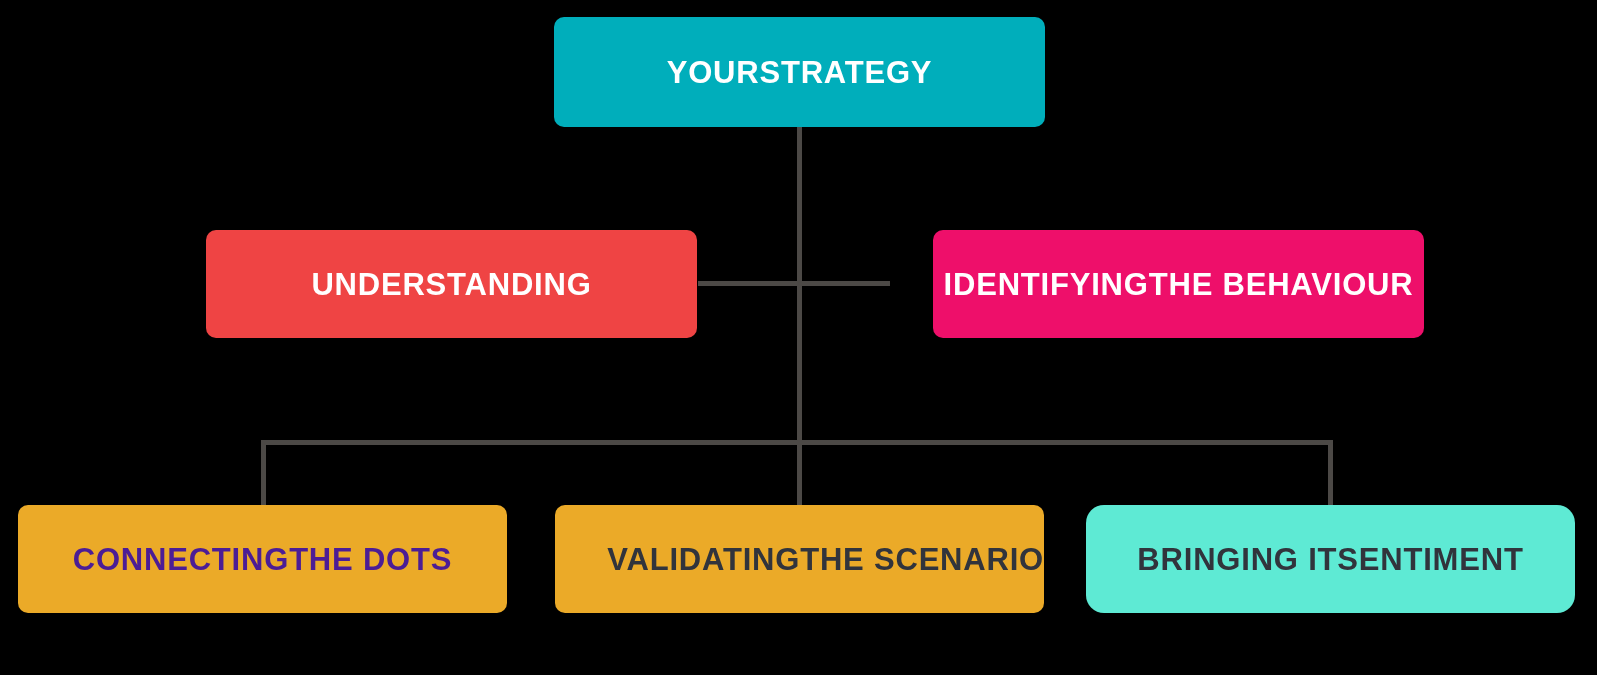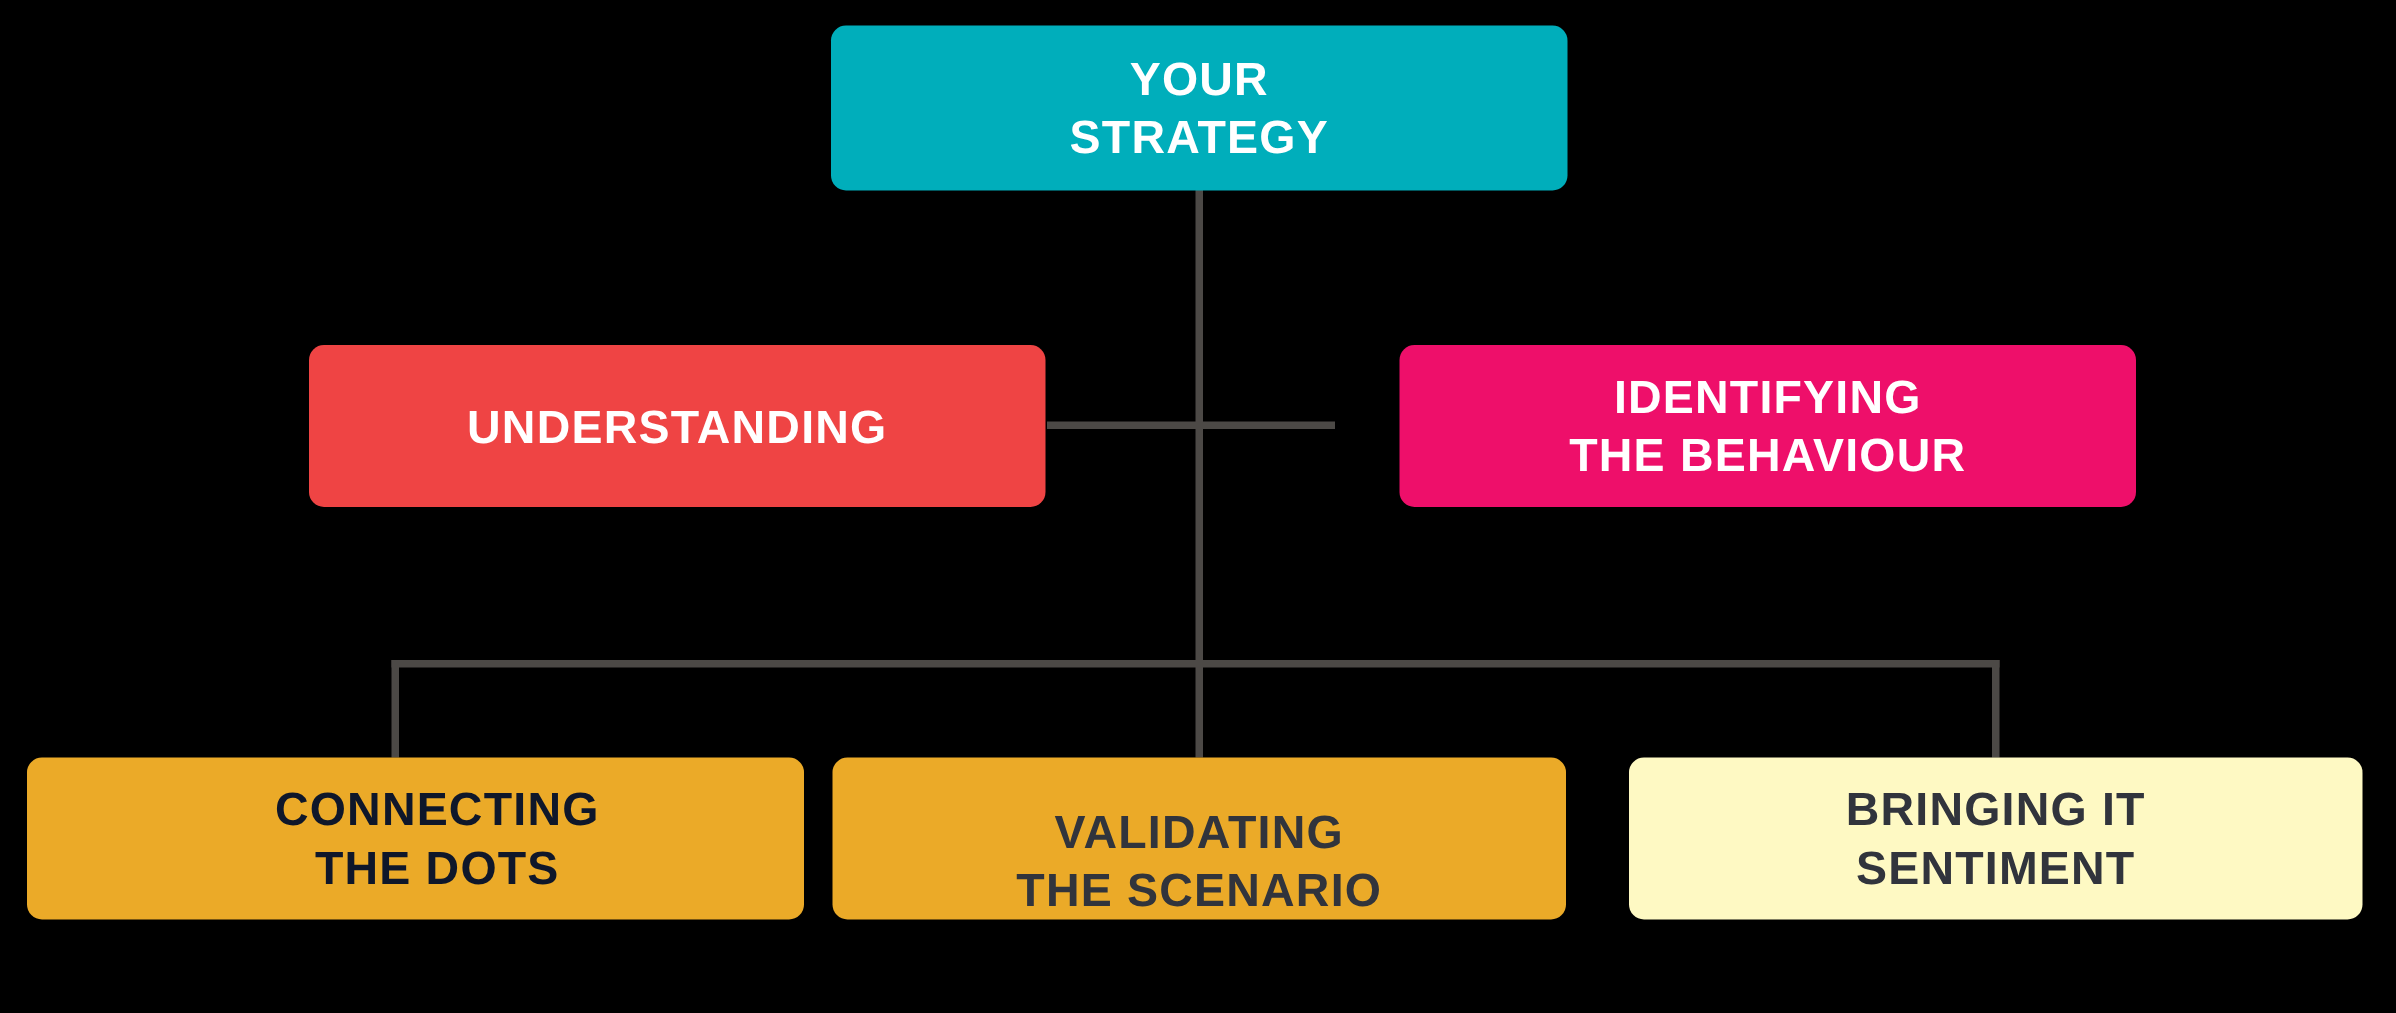--- a/index.html
+++ b/index.html
@@ -22,21 +22,21 @@
   .conn-v-center   { left: 797px;  top: 126px; width: 5px;    height: 379px; }
   .conn-h-pink     { left: 698px;  top: 281px; width: 192px;  height: 5px; }
   .conn-h-bottom   { left: 261px;  top: 440px; width: 1072px; height: 5px; }
   .conn-drop-left  { left: 261px;  top: 440px; width: 5px;    height: 65px; }
   .conn-drop-right { left: 1328px; top: 440px; width: 5px;    height: 65px; }
 
   .node {
     position: absolute;
     border-radius: 10px;
     display: flex;
-    flex-direction: column;
+    flex-direction: row;
     align-items: center;
     justify-content: center;
     text-align: center;
     font-weight: 700;
     font-size: 31px;
     letter-spacing: 0.8px;
     line-height: 39px;
   }
   .node span { display: block; white-space: nowrap; }
 
@@ -65,28 +65,28 @@
 
   <div class="node node-understanding" style="background: #ef4444; color: rgb(255, 255, 255);">
     <span>UNDERSTANDING</span>
   </div>
 
   <div class="node node-identifying" style="background: rgb(238, 15, 106); color: rgb(255, 255, 255);">
     <span>IDENTIFYING</span>
     <span>THE BEHAVIOUR</span>
   </div>
 
-  <div class="node node-connecting" style="background: rgb(235, 170, 40); color: #0f172a; padding-left: 29px;">
+  <div class="node node-connecting" style="background: rgb(235, 170, 40); color: #4c1d95;">
     <span>CONNECTING</span>
     <span>THE DOTS</span>
   </div>
 
   <div class="node node-validating" style="background: rgb(235, 170, 40); color: rgb(49, 52, 60); justify-content: flex-end;">
     <span>VALIDATING</span>
     <span>THE SCENARIO</span>
   </div>
 
-  <div class="node node-bringing" style="background: #fef9c3; color: rgb(49, 52, 60);">
+  <div class="node node-bringing" style="background: #5eead4; color: rgb(49, 52, 60); border-radius: 18px;">
     <span>BRINGING IT</span>
     <span>SENTIMENT</span>
   </div>
 
 </div>
 
 </body></html>

